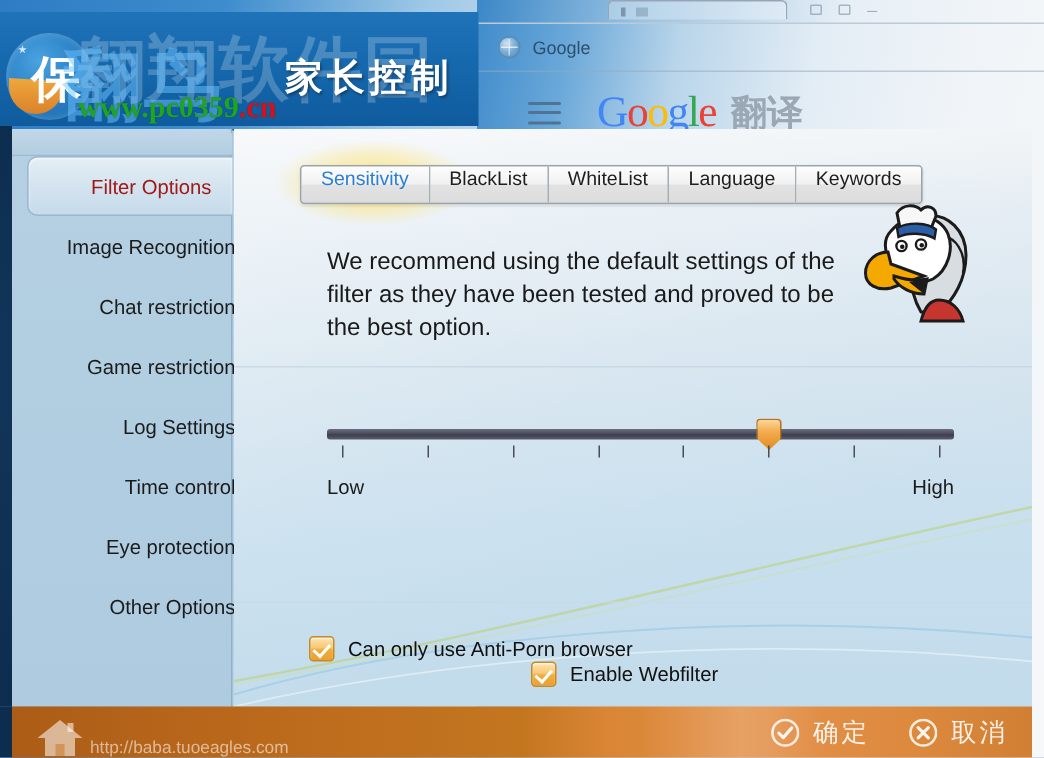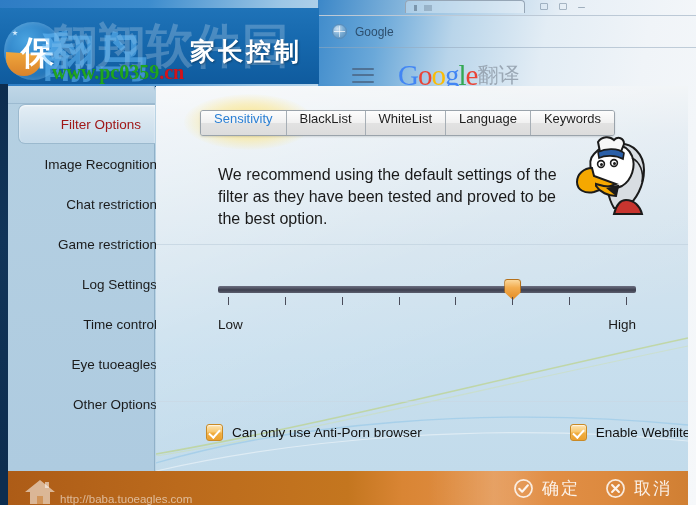--- a/index.html
+++ b/index.html
@@ -94,21 +94,21 @@
     left: 318px; top: 56px; right: 0; height: 38px;
     display: flex; align-items: center; padding-left: 34px;
   }
   .hamburger { width: 22px; height: 15px; display: flex; flex-direction: column; justify-content: space-between; flex: none; }
   .hamburger span { display: block; height: 2px; background: #4f7295; border-radius: 1px; }
   .goog { margin-left: 24px; font-size: 29px; font-family: "Liberation Serif", serif; letter-spacing: -1px; line-height: 1; }
   .goog .b { color: #4285f4; }
   .goog .r { color: #ea4335; }
   .goog .y { color: #fbbc05; }
   .goog .g { color: #34a853; }
-  .gt-cn { font-size: 21px; color: #9aa7b4; }
+  .gt-cn { margin-left: 10px; font-size: 24px; color: #9aa7b4; font-weight: bold; }
 
   
   .app {
     position: absolute;
     left: 0; top: 0; width: 688px; height: 505px;
     overflow: hidden;
   }
 
   
   .app-header {
@@ -309,21 +309,21 @@
     box-shadow: 0 1px 2px rgba(0,0,0,0.3);
     cursor: pointer;
   }
   .slider-labels {
     position: relative; margin-top: 10px;
     display: flex; justify-content: space-between;
     font-size: 13.5px; color: #1a1a1a;
   }
 
   
-  .checkrow { position: absolute; left: 50px; top: 338px; width: 460px; display: flex; }
+  .checkrow { position: absolute; left: 50px; top: 338px; width: 460px; display: flex; flex-direction: column; }
   .checkitem { display: flex; align-items: center; cursor: pointer; }
   .checkitem.second { margin-left: 148px; }
   .cbox {
     width: 17px; height: 17px; flex: none;
     border-radius: 3px;
     border: 1px solid #c98a26;
     background: linear-gradient(180deg, #fde5b4 0%, #f8c870 45%, #f0ad3e 55%, #eba130 100%);
     position: relative;
     box-shadow: inset 0 1px 1px rgba(255,255,255,0.65);
   }
@@ -441,21 +441,21 @@
       <div class="nav-item">
         <span>Game restriction</span>
       </div>
       <div class="nav-item">
         <span>Log Settings</span>
       </div>
       <div class="nav-item">
         <span>Time control</span>
       </div>
       <div class="nav-item">
-        <span>Eye tuoeagles</span>
+        <span>Eye protection</span>
       </div>
       <div class="nav-item">
         <span>Other Options</span>
       </div>
     </div>
   </div>
 
   <div class="content">
 
     <svg class="curve-green" viewBox="0 0 532 120" preserveAspectRatio="none">

